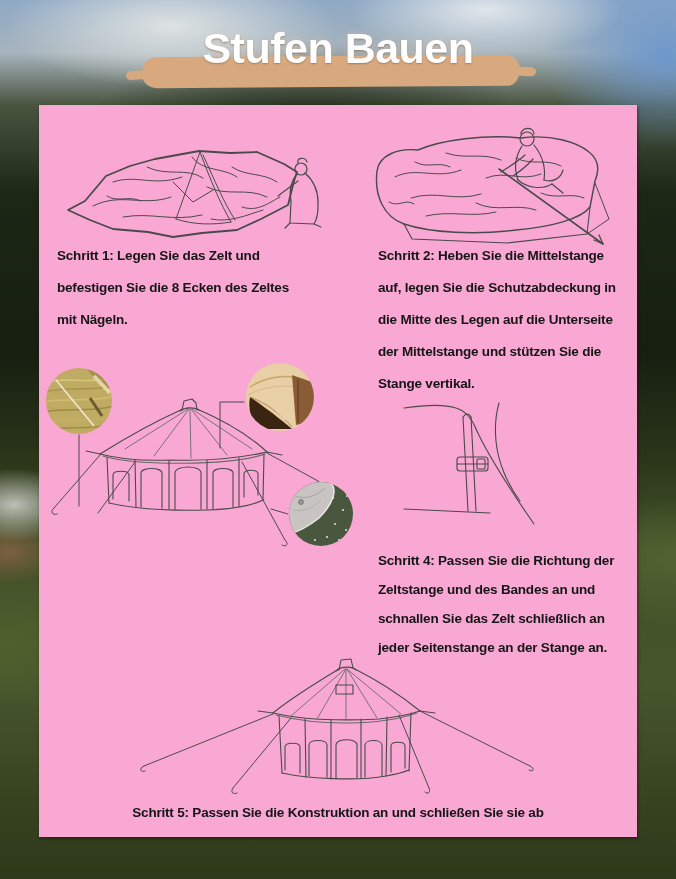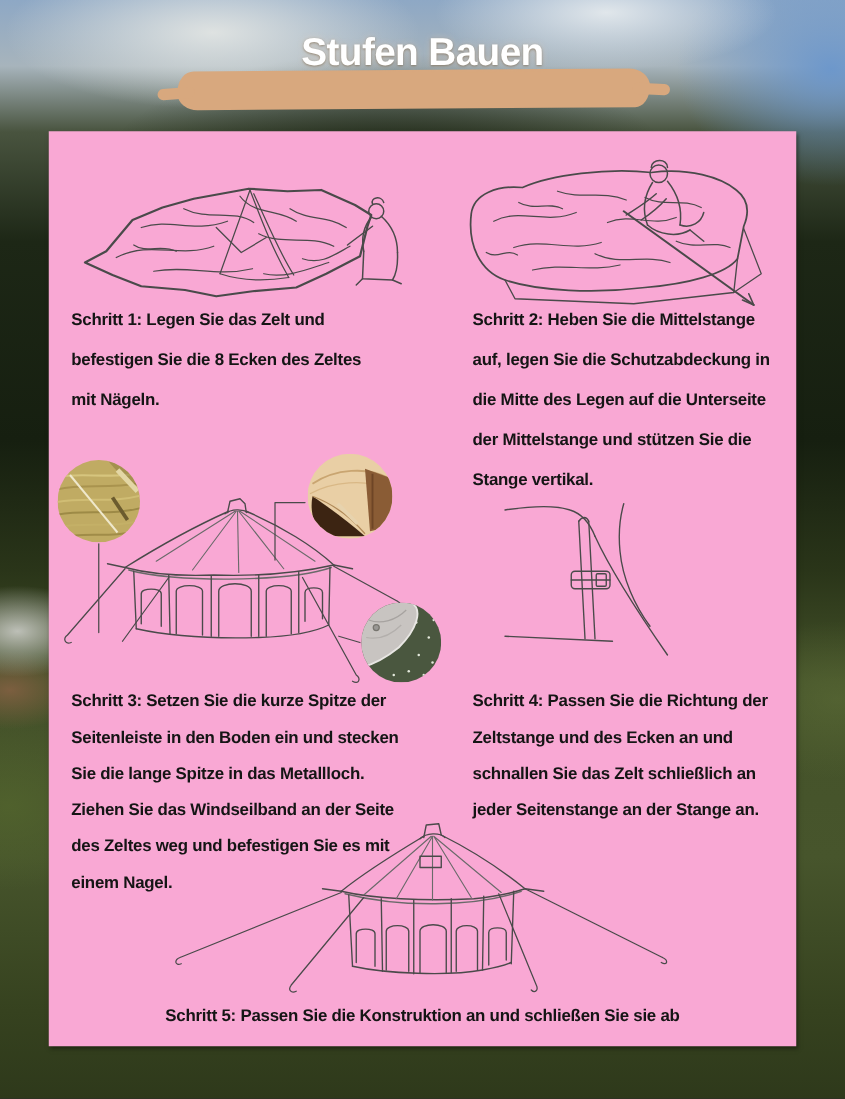--- a/index.html
+++ b/index.html
@@ -19,21 +19,21 @@
       linear-gradient(180deg,#8ea8c5 0%,#a7b4bc 6%,#49543f 12%,#1d2716 22%,#161f10 40%,#2a3519 52%,#445229 62%,#47552c 78%,#36421f 92%,#2e391b 100%);}
   
   .banner{position:absolute;left:0;top:0;width:676px;height:100px;}
   .brush{position:absolute;left:142px;top:56px;width:378px;height:31px;background:#d8a87e;
     border-radius:13px 17px 12px 16px / 16px 14px 17px 13px;transform:rotate(-.4deg);}
   .brush::before{content:"";position:absolute;left:-16px;top:13px;width:30px;height:9px;
     background:#d8a87e;border-radius:6px;transform:rotate(-4deg);}
   .brush::after{content:"";position:absolute;right:-16px;top:12px;width:30px;height:9px;
     background:#d8a87e;border-radius:6px;transform:rotate(3deg);}
   .page-title{position:absolute;left:0;right:0;top:24px;text-align:center;
-    font-size:31px;font-weight:bold;letter-spacing:-.5px;color:#fff;
+    font-size:43px;font-weight:bold;letter-spacing:-.5px;color:#fff;
     text-shadow:0 1px 2px rgba(110,85,55,.55),0 0 6px rgba(230,200,170,.45);}
   
   .card{position:absolute;left:39px;top:105px;width:598px;height:732px;background:#f9a8d4;
     box-shadow:1px 2px 3px rgba(18,24,10,.55);}
   .fig{position:absolute;}
   .fig svg{display:block;}
   .step-text{position:absolute;color:#151515;font-weight:bold;font-size:13.5px;
     letter-spacing:-.2px;white-space:pre-line;}
   .lh32{line-height:32px;} .lh29{line-height:29px;}
   .text1{left:18px;top:135px;width:306px;}
@@ -236,28 +236,22 @@
           <path d="M72,26 L77,120 M80,26 L85,120"></path>
             <path d="M72,26 C75,22 78,22 80,26"></path>
           <rect x="66" y="66" width="31" height="14" rx="3"></rect>
             <path d="M66,73 L97,73"></path>
           <rect x="86" y="68" width="8" height="10" rx="1"></rect>
           <path d="M13,118 L99,122"></path>
         </g>
       </svg>
     </div>
 
-    <div class="step-text lh29 text3">Schritt 3: Setzen Sie die kurze Spitze der
-Seitenleiste in den Boden ein und stecken
-Sie die lange Spitze in das Metallloch.
-Ziehen Sie das Windseilband an der Seite
-des Zeltes weg und befestigen Sie es mit
-einem Nagel.</div>
     <div class="step-text lh29 text4">Schritt 4: Passen Sie die Richtung der
-Zeltstange und des Ecken an und
+Zeltstange und des Bandes an und
 schnallen Sie das Zelt schließlich an
 jeder Seitenstange an der Stange an.</div>
 
     <div class="fig fig5">
       <svg width="408" height="148" viewBox="0 0 408 148">
         <g class="line-art" stroke-width="1.1">
           <path d="M205,17 L207,7 L217,6 L219,15"></path>
             <path d="M202,18 C207,13 218,13 222,17"></path>
           <path d="M205,16 C180,31 155,47 139,60"></path>
             <path d="M219,15 C245,28 270,45 286,58"></path>

